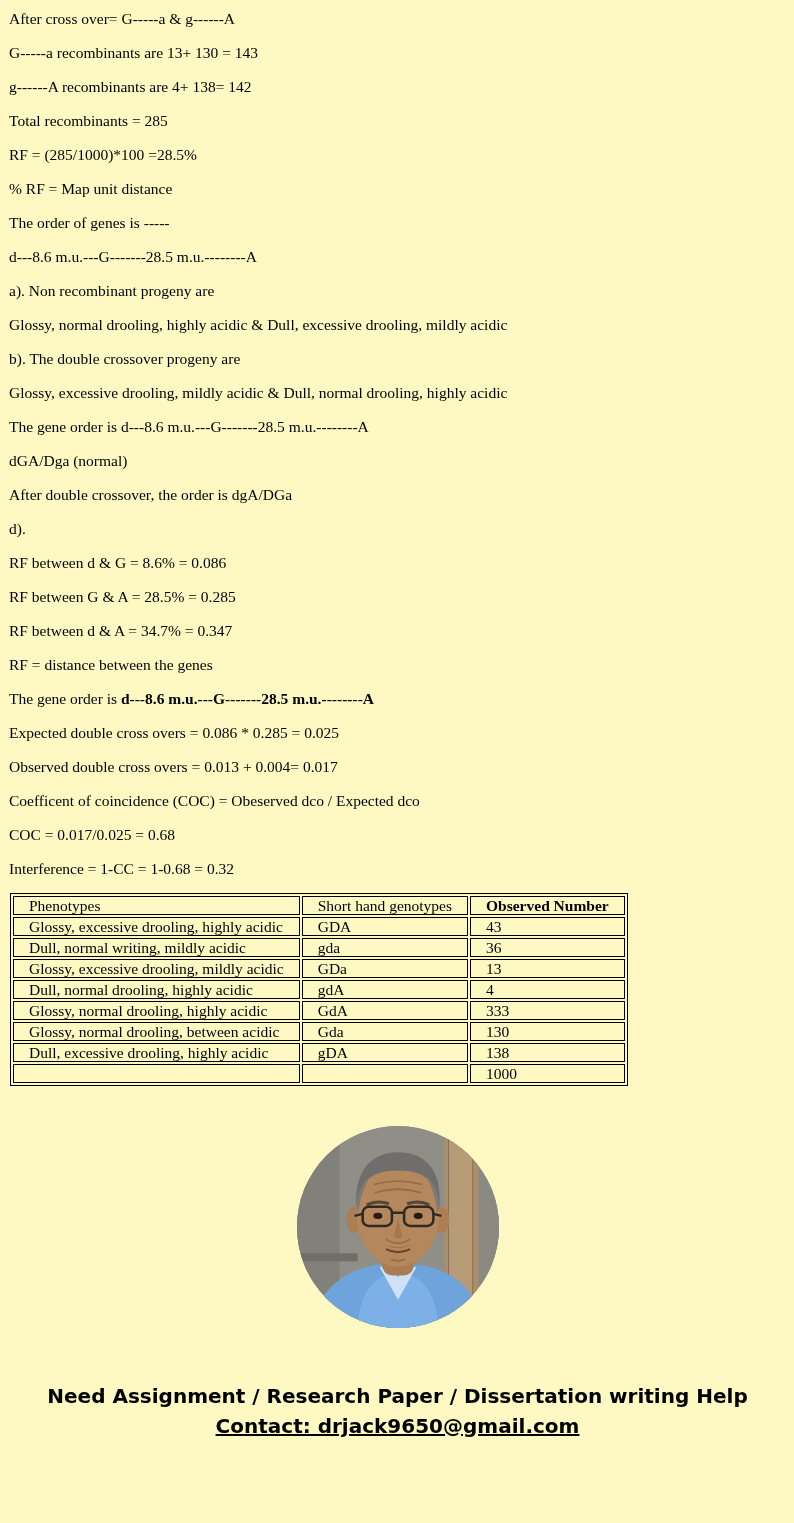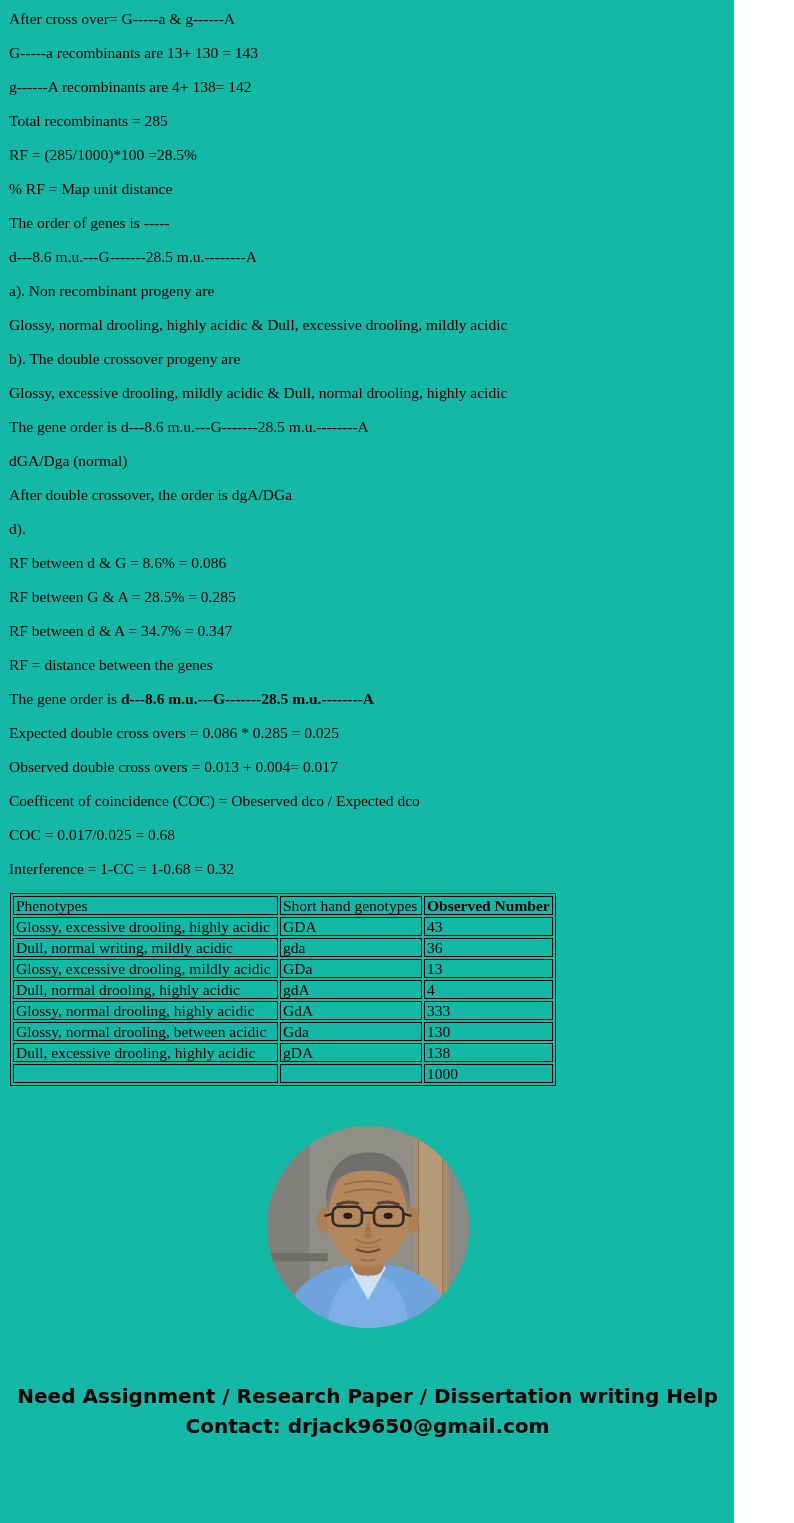--- a/index.html
+++ b/index.html
@@ -1,20 +1,20 @@
 <!DOCTYPE html>
 <html><head>
 <meta charset="utf-8">
 <style>
   * { box-sizing: border-box; }
   html, body { margin: 0; padding: 0; background: #ffffff; }
   .page {
-    width: 734px;
+    width: 794px;
     min-height: 1523px;
-    background: #14b8a6;
+    background: #fef9c3;
     color: #000000;
     padding: 9px 8px 30px 9px;
     font-family: "Liberation Serif", serif;
   }
   .doc p {
     margin: 0 0 15px 0;
     font-size: 15.5px;
     line-height: 19px;
     white-space: pre-wrap;
   }
@@ -24,21 +24,21 @@
     border-collapse: separate;
     border-spacing: 2px;
     border: 1px solid #000;
     margin: 12px 0 0 1px;
   }
   .obs-table td {
     border: 1px solid #000;
     font-size: 15.5px;
     line-height: 17px;
     height: 17px;
-    padding: 0 2px;
+    padding: 0 15px;
     white-space: nowrap;
     vertical-align: middle;
   }
   .col-pheno { width: 265px; }
   .col-geno  { width: 142px; }
   .col-obs   { width: 127px; }
 
   .photo {
     width: 202px;
     height: 202px;
@@ -52,21 +52,21 @@
   .footer {
     margin: 53px auto 10px auto;
     max-width: 730px;
     text-align: center;
     font-family: "DejaVu Sans", sans-serif;
     font-weight: bold;
     font-size: 20px;
     line-height: 30px;
     color: #000000;
   }
-  .footer .contact { margin-top: 0; }
+  .footer .contact { margin-top: 0; text-decoration: underline; }
 </style>
 </head>
 <body>
 
 <div class="page">
 
   <div class="doc">
     <p>After cross over= G-----a &amp; g------A</p>
     <p>G-----a recombinants are 13+ 130 = 143</p>
     <p>g------A recombinants are 4+ 138= 142</p>

